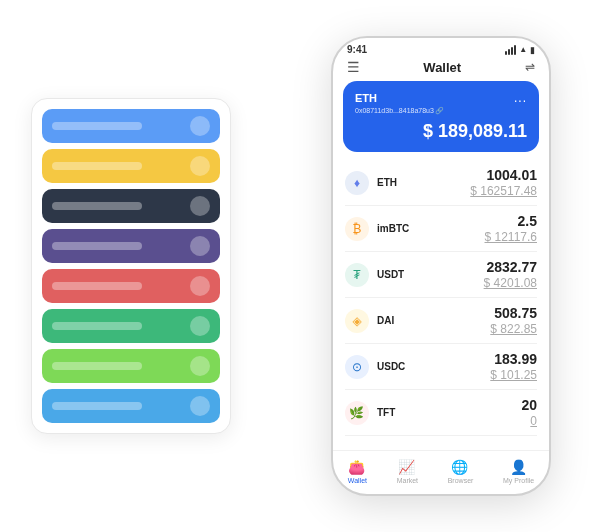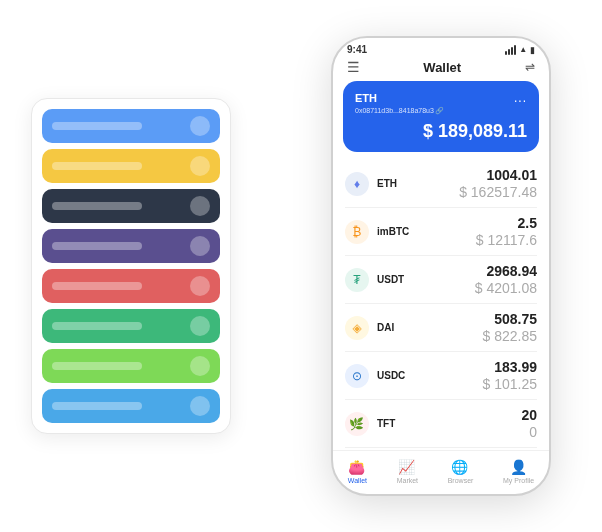--- a/index.html
+++ b/index.html
@@ -178,21 +178,21 @@
       display: flex;
       align-items: center;
       justify-content: center;
       font-size: 12px;
       flex-shrink: 0;
     }
 
     .asset-name { font-size: 10px; font-weight: 600; color: #222; }
     .asset-right { text-align: right; }
     .asset-amount { font-size: 14px; font-weight: 600; color: #222; }
-    .asset-value { font-size: 14px; color: #aaa; margin-top: 1px; }
+    .asset-value { font-size: 12px; color: #aaa; margin-top: 1px; text-decoration: underline; }
 
     
     .icon-eth { background: #e8eef8; color: #627eea; }
     .icon-imbtc { background: #fff4e5; color: #f7931a; }
     .icon-usdt { background: #e6f6f0; color: #26a17b; }
     .icon-dai { background: #fff8e1; color: #f5ac37; }
     .icon-usdc { background: #e8f0fe; color: #2775ca; }
     .icon-tft { background: #fff0f0; color: #e05c5c; }
 
     .phone-nav {
@@ -315,21 +315,21 @@
           <div class="asset-value">$ 12117.6</div>
         </div>
       </div>
 
       <div class="asset-item">
         <div class="asset-left">
           <div class="asset-icon icon-usdt">₮</div>
           <span class="asset-name">USDT</span>
         </div>
         <div class="asset-right">
-          <div class="asset-amount">2968.94</div>
+          <div class="asset-amount">2832.77</div>
           <div class="asset-value">$ 4201.08</div>
         </div>
       </div>
 
       <div class="asset-item">
         <div class="asset-left">
           <div class="asset-icon icon-dai">◈</div>
           <span class="asset-name">DAI</span>
         </div>
         <div class="asset-right">

